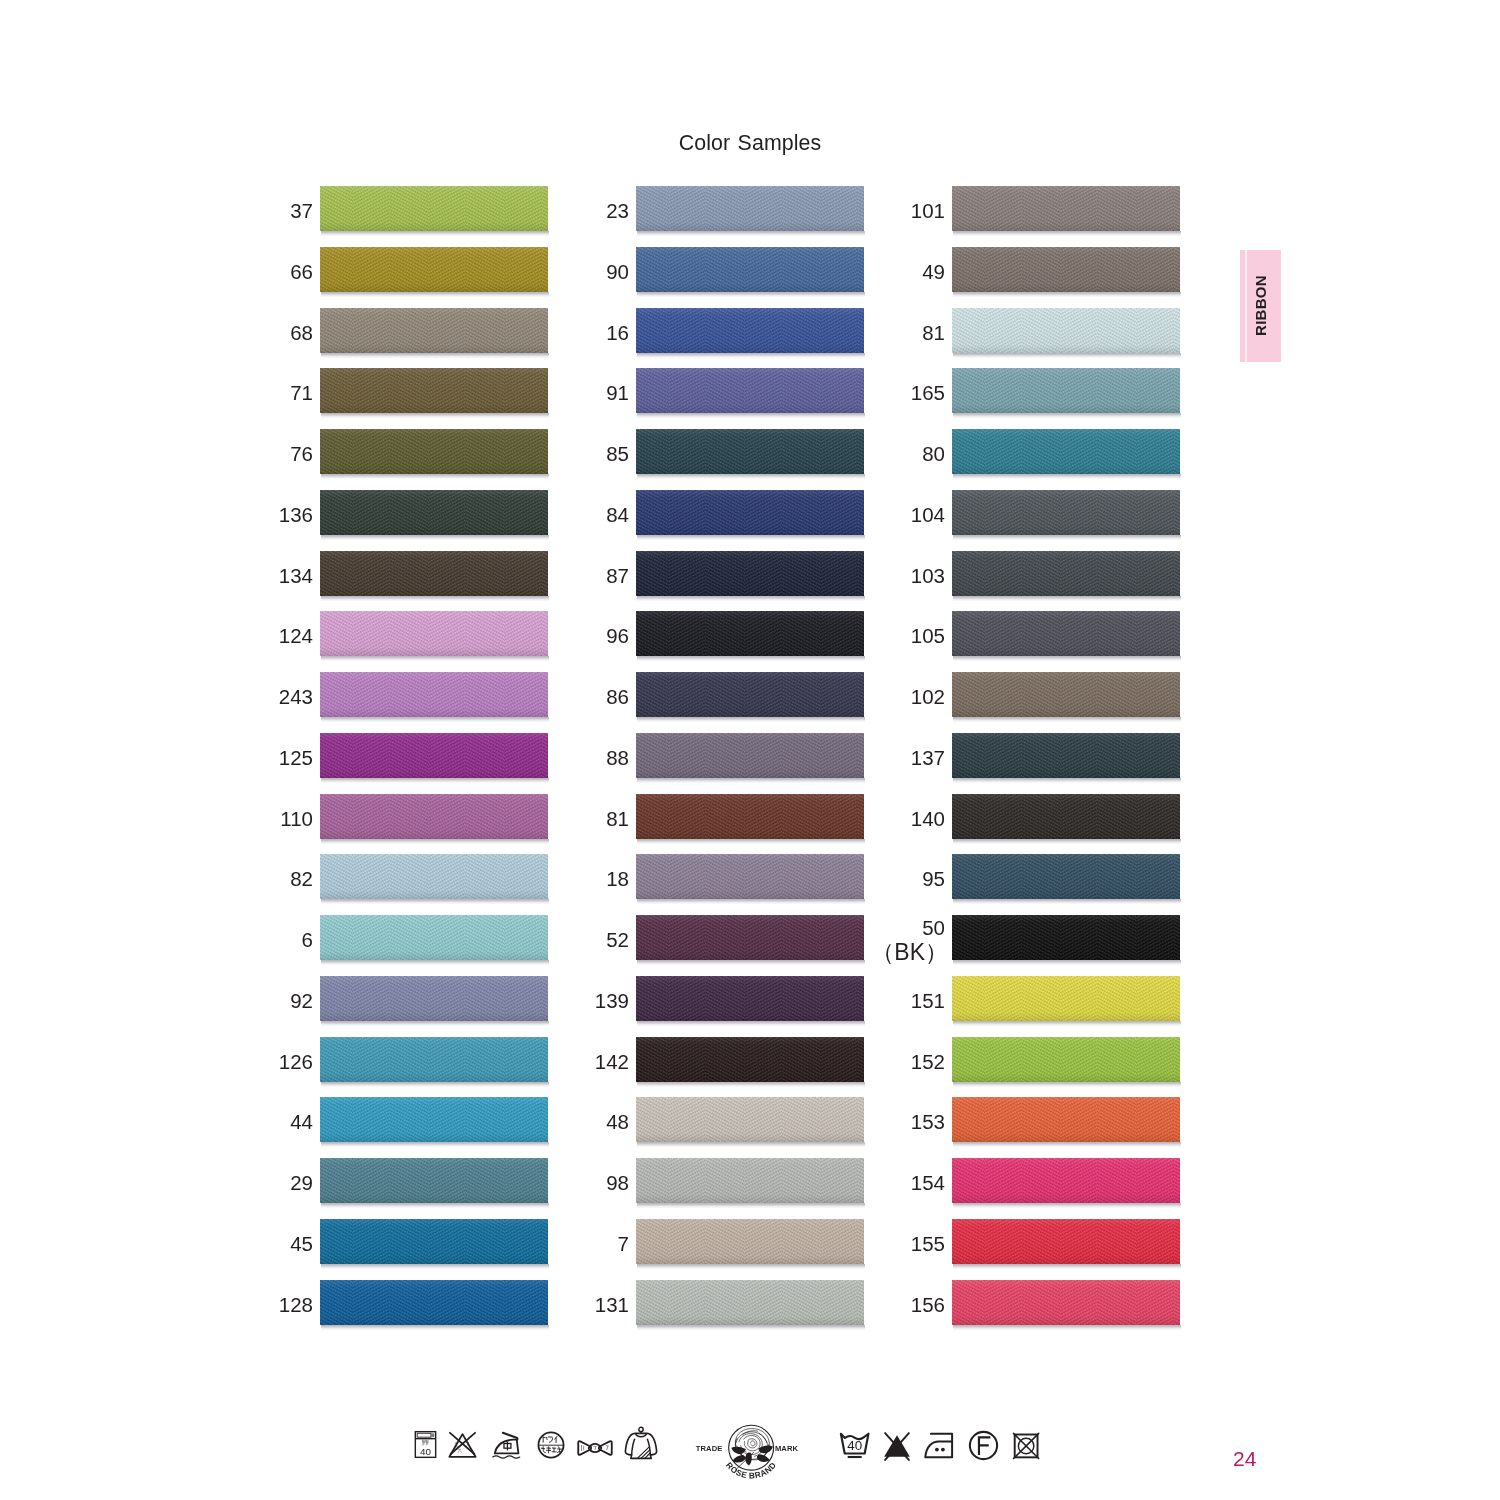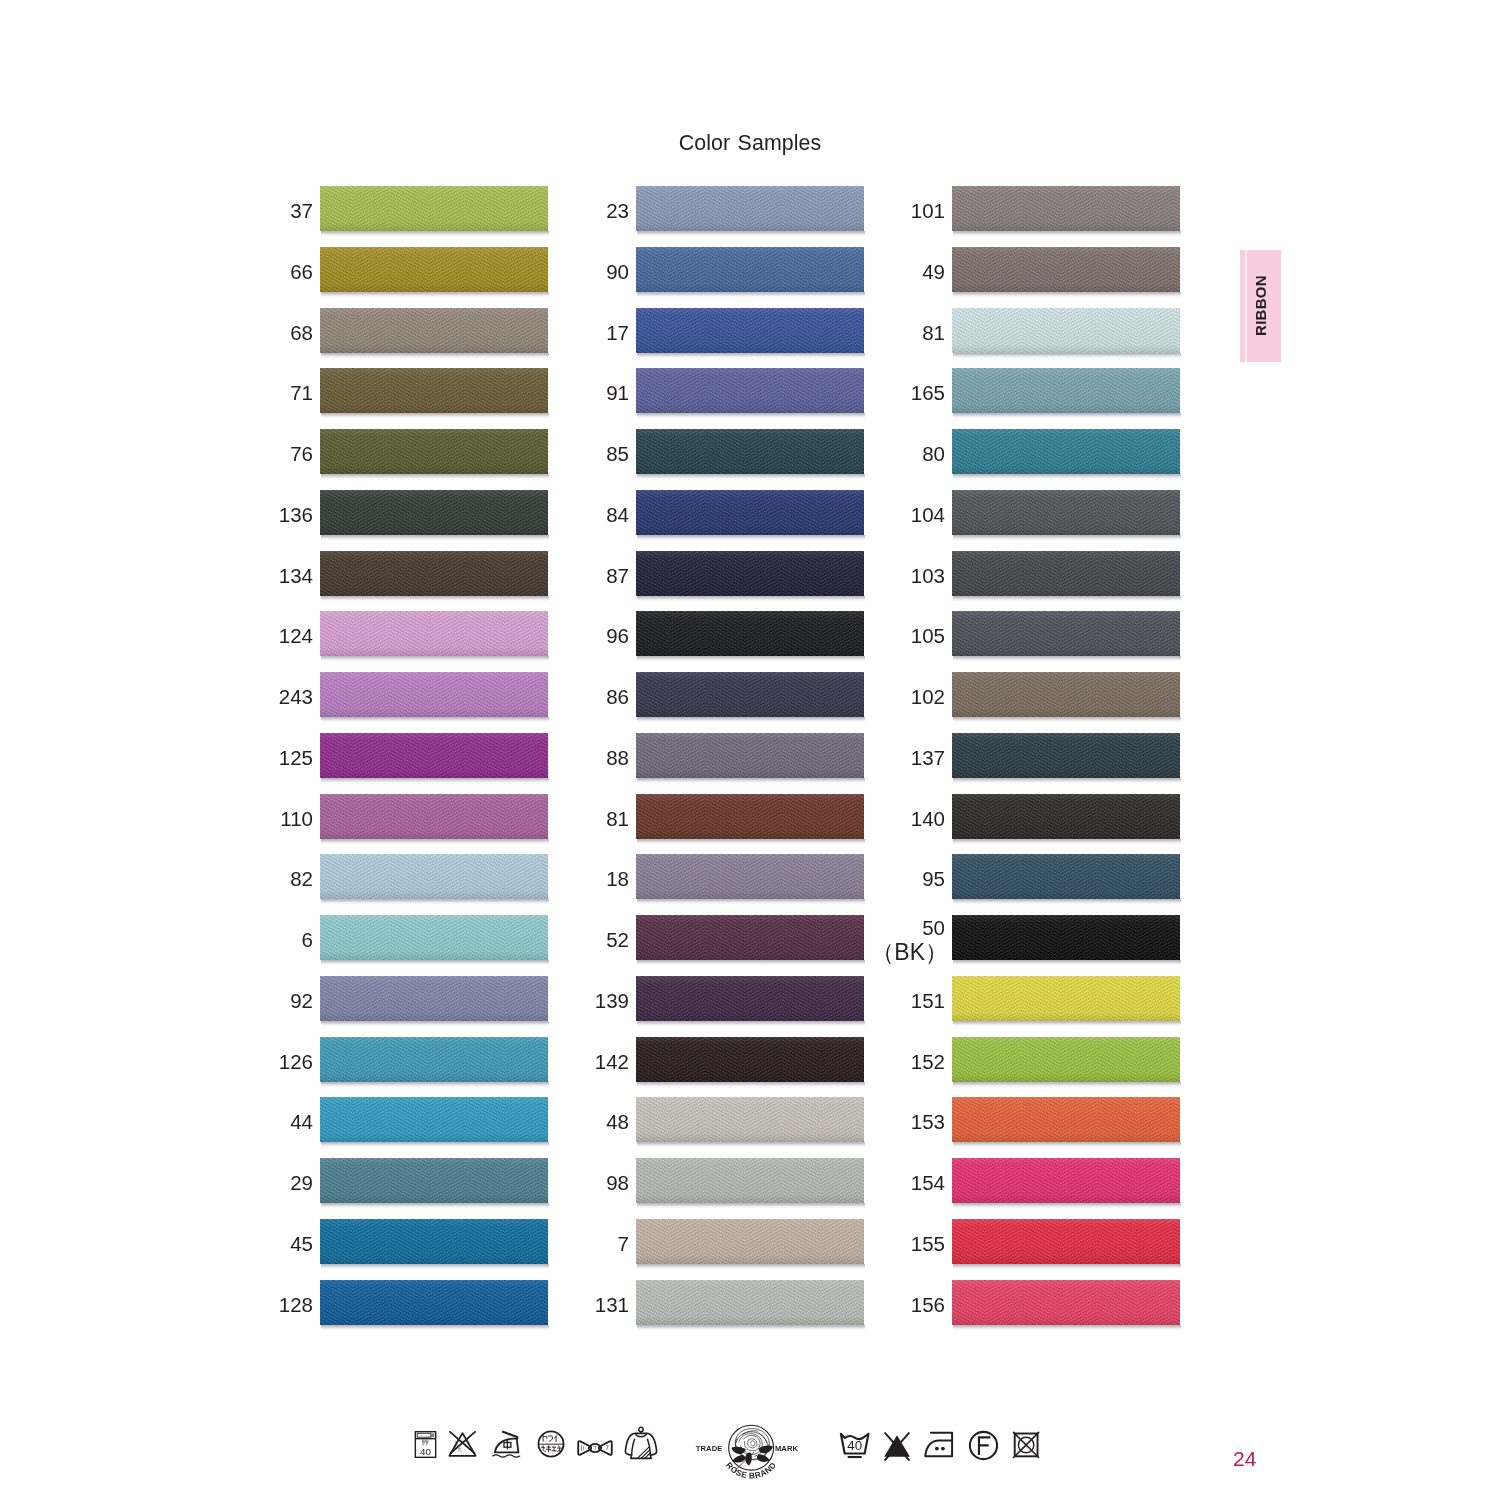--- a/index.html
+++ b/index.html
@@ -35,21 +35,21 @@
        background:rgba(255,255,255,.6);}
   #tab-label{position:absolute;left:0;top:0;width:41px;height:112px;
       display:flex;align-items:center;justify-content:center;
       font-size:15px;font-weight:bold;letter-spacing:0.3px;color:#231f20;
       writing-mode:vertical-rl;transform:rotate(180deg);}
 
   #page-number{position:absolute;left:1233px;top:1448px;font-size:21px;color:#be185d;
       line-height:22px;}
 
   #footer{position:absolute;left:0;top:1418px;width:1500px;height:82px;}
-  .care-group{position:absolute;top:10px;display:flex;align-items:center;gap:0px;}
+  .care-group{position:absolute;top:10px;display:flex;align-items:flex-end;gap:0px;}
   #care-left{left:414px;}
   #care-right{left:836px;}
   .ic{display:block;}
   #logo-mark{position:absolute;left:693px;top:2px;}
 </style>
 </head>
 <body>
 
 <svg width="0" height="0" style="position:absolute" aria-hidden="true">
     <defs>
@@ -650,21 +650,21 @@
             <rect x="184" y="0" width="38" height="45" fill="url(#xhA)"></rect>
             <rect x="222" y="0" width="6" height="45" fill="url(#xhB)"></rect>
             <rect width="228" height="45" fill="url(#grn)"></rect>
             <rect width="228" height="45" fill="url(#shd)"></rect>
           </svg>
         </div>
 <div class="sw-shadow"></div>
 </div>
 <div class="row">
 <div class="lbl">
-          <span class="l1">17</span>
+          <span class="l1">16</span>
         </div>
 <div class="sw">
           <svg viewBox="0 0 228 45" preserveAspectRatio="none" aria-hidden="true">
             <rect width="228" height="45" fill="#34519b"></rect>
             <rect x="0" y="0" width="32" height="45" fill="url(#wvB)"></rect>
             <rect x="32" y="0" width="38" height="45" fill="url(#wvA)"></rect>
             <rect x="70" y="0" width="38" height="45" fill="url(#wvB)"></rect>
             <rect x="108" y="0" width="38" height="45" fill="url(#wvA)"></rect>
             <rect x="146" y="0" width="38" height="45" fill="url(#wvB)"></rect>
             <rect x="184" y="0" width="38" height="45" fill="url(#wvA)"></rect>

